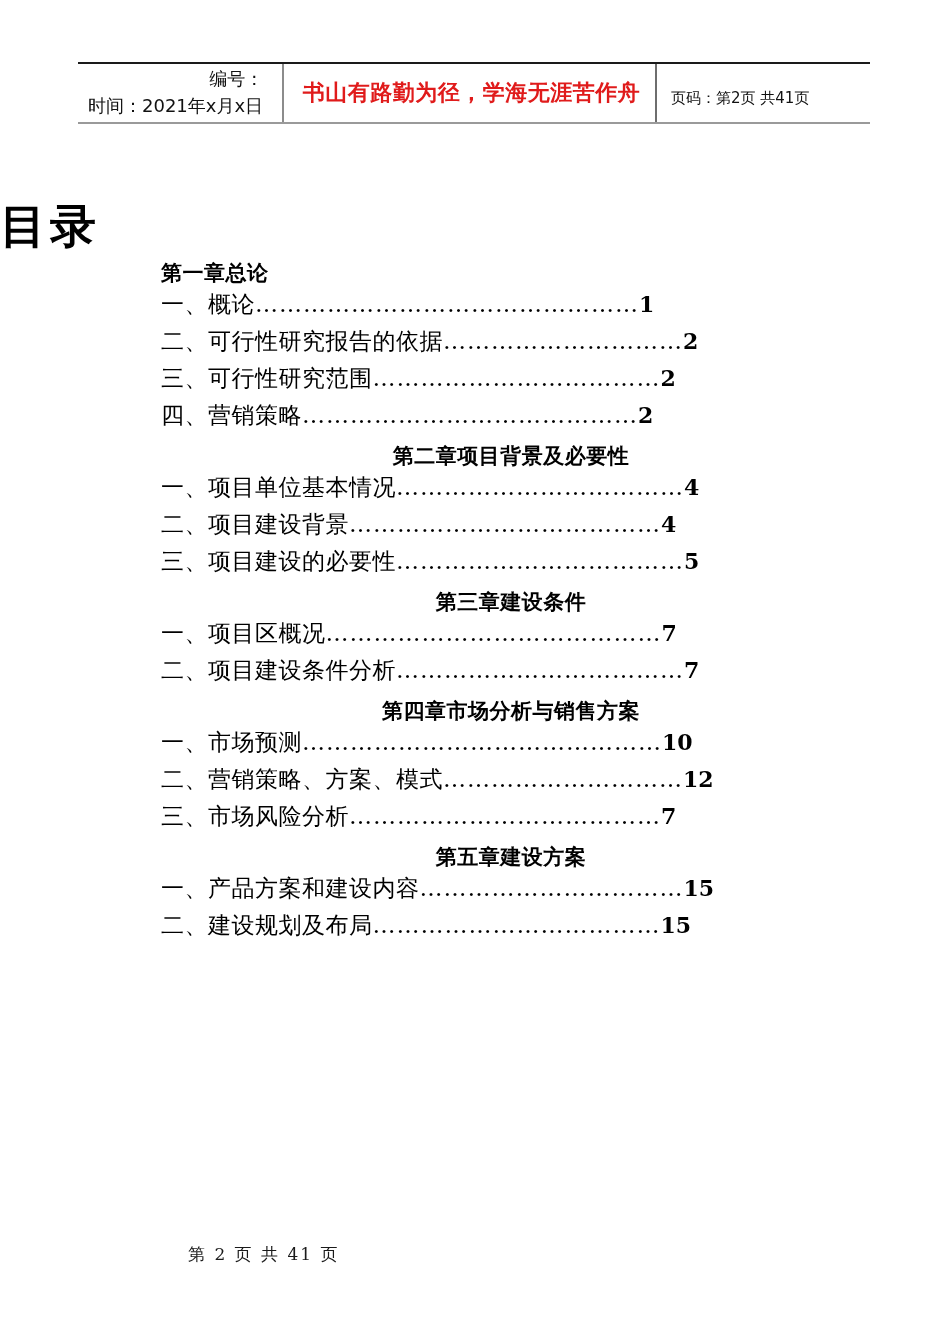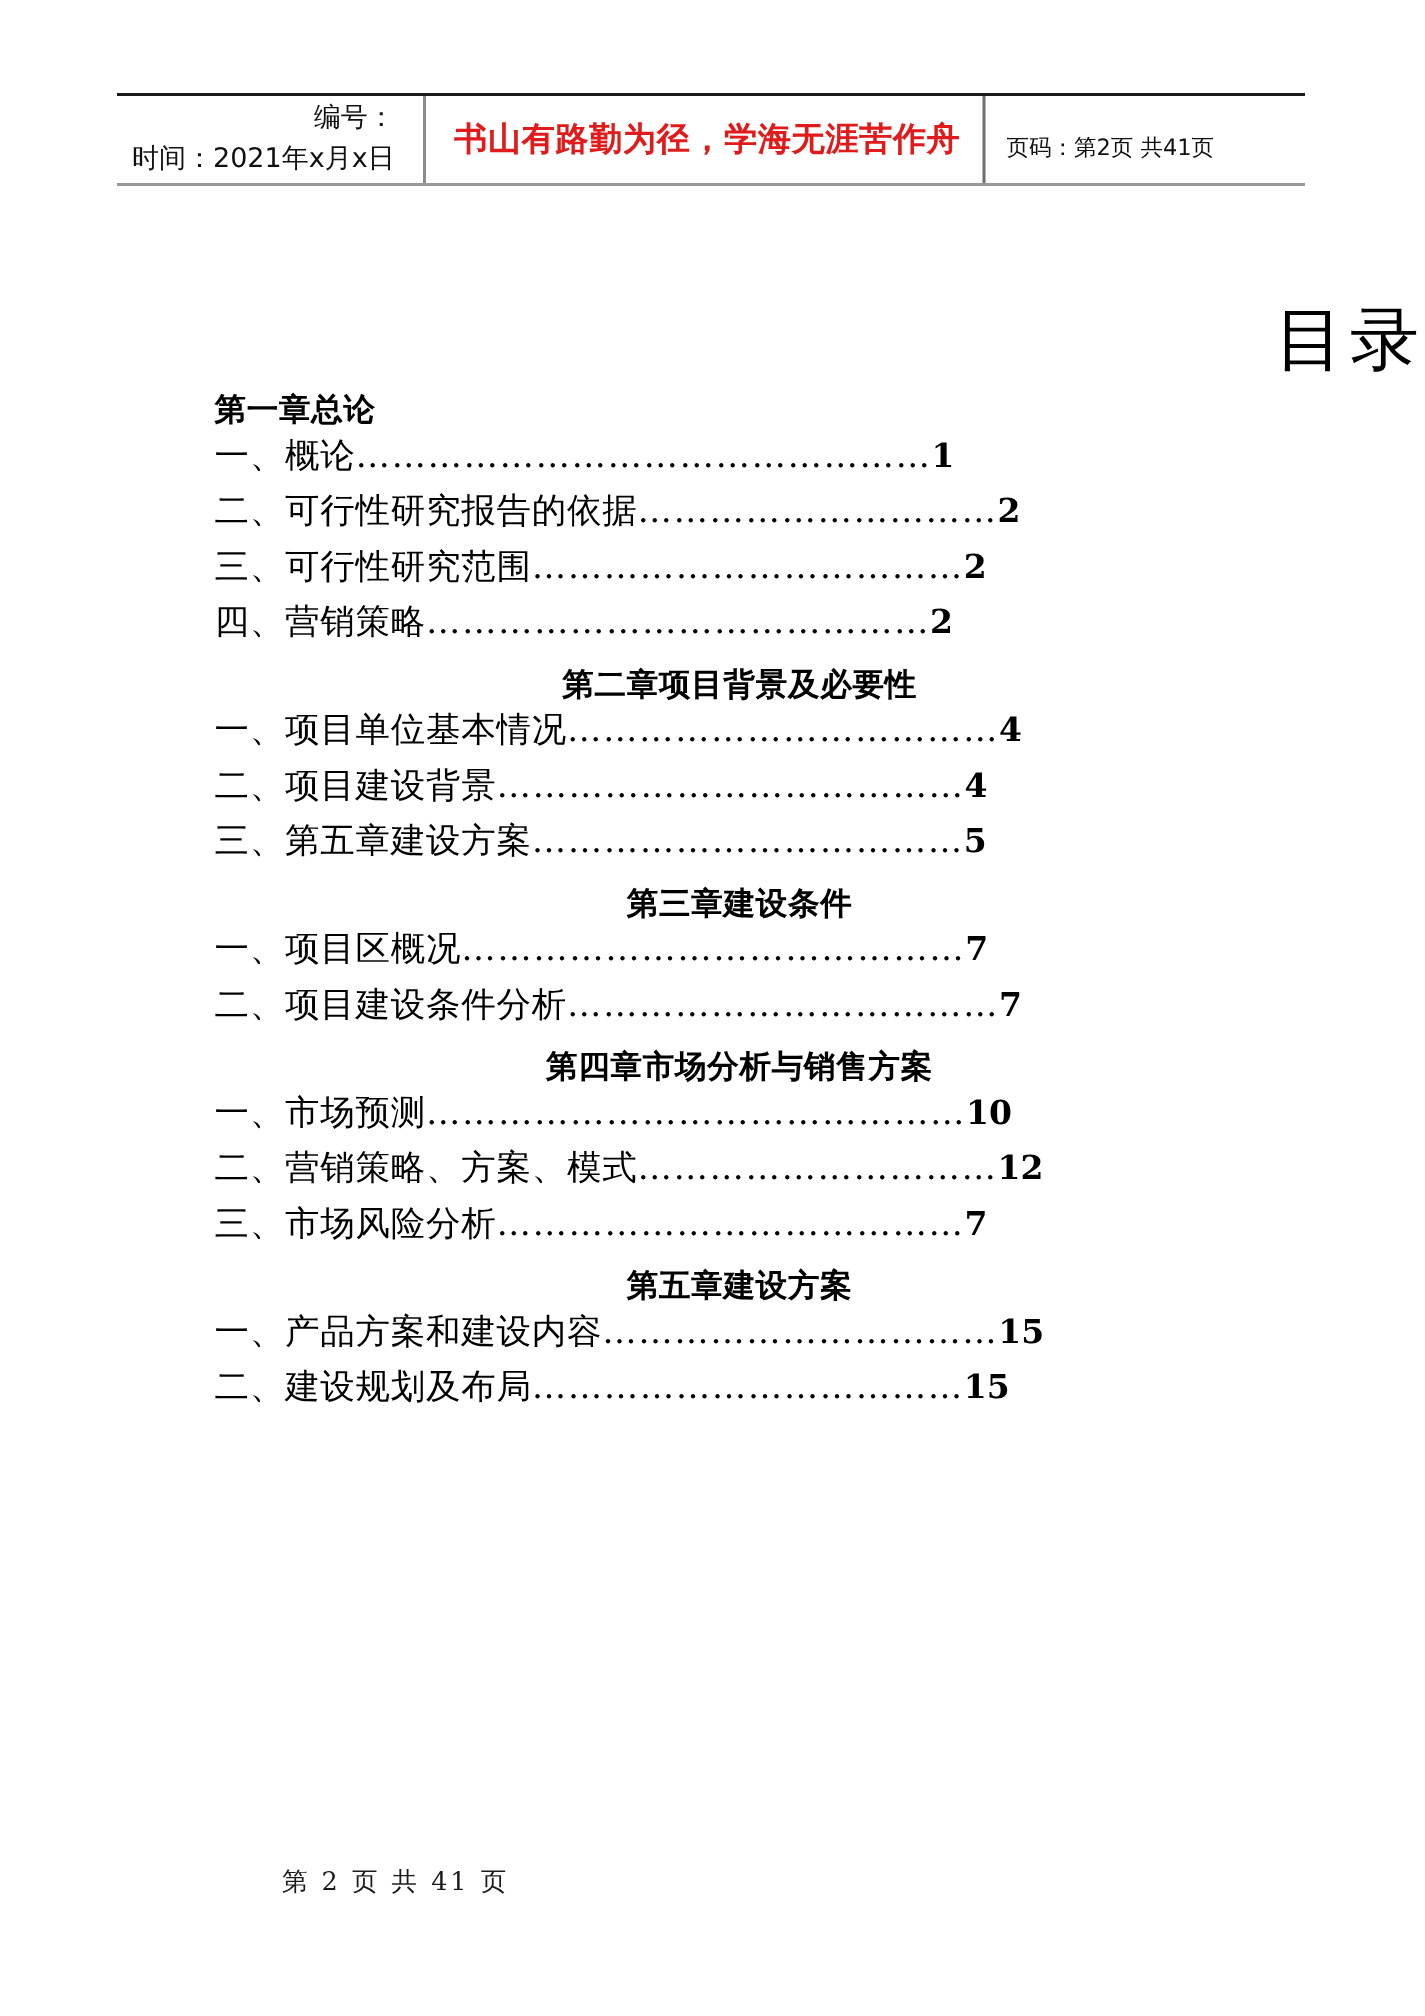--- a/index.html
+++ b/index.html
@@ -76,32 +76,32 @@
     white-space: nowrap;
     margin-top: 10px;
   }
 
   
   .doc-title {
     position: absolute;
     left: 0;
     top: 196px;
     width: 950px;
-    text-align: right;
-    font-family: "DejaVu Serif", "Liberation Serif", serif;
-    font-weight: normal;
+    text-align: left;
+    font-family: "DejaVu Serif", "Liberation Serif", serif;
+    font-weight: bold;
     font-size: 46px;
     letter-spacing: 4px;
     color: #000000;
   }
 
   
   .toc {
     position: absolute;
-    left: 143px;
+    left: 161px;
     top: 262px;
     width: 700px;
   }
   .toc-chapter {
     font-family: "DejaVu Serif", "Liberation Serif", serif;
     font-weight: bold;
     font-size: 21px;
     letter-spacing: 0.5px;
     line-height: 1.0;
     margin: 0 0 10px 0;
@@ -205,21 +205,21 @@
     <span class="label">一、项目单位基本情况</span>
     <span class="leader">………………………………</span>
     <span class="pageno">4</span>
   </div>
   <div class="toc-entry">
     <span class="label">二、项目建设背景</span>
     <span class="leader">…………………………………</span>
     <span class="pageno">4</span>
   </div>
   <div class="toc-entry">
-    <span class="label">三、第五章建设方案</span>
+    <span class="label">三、项目建设的必要性</span>
     <span class="leader">………………………………</span>
     <span class="pageno">5</span>
   </div>
 
   <div class="toc-chapter gap-before">第三章建设条件</div>
   <div class="toc-entry">
     <span class="label">一、项目区概况</span>
     <span class="leader">……………………………………</span>
     <span class="pageno">7</span>
   </div>

